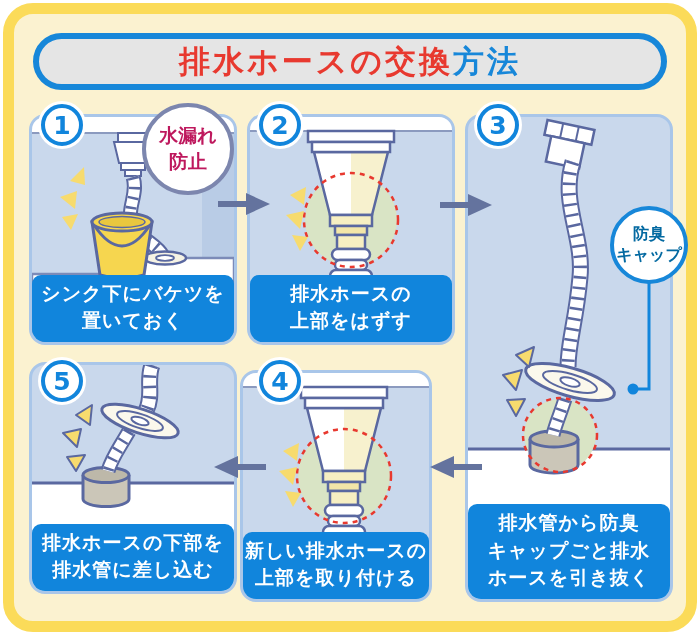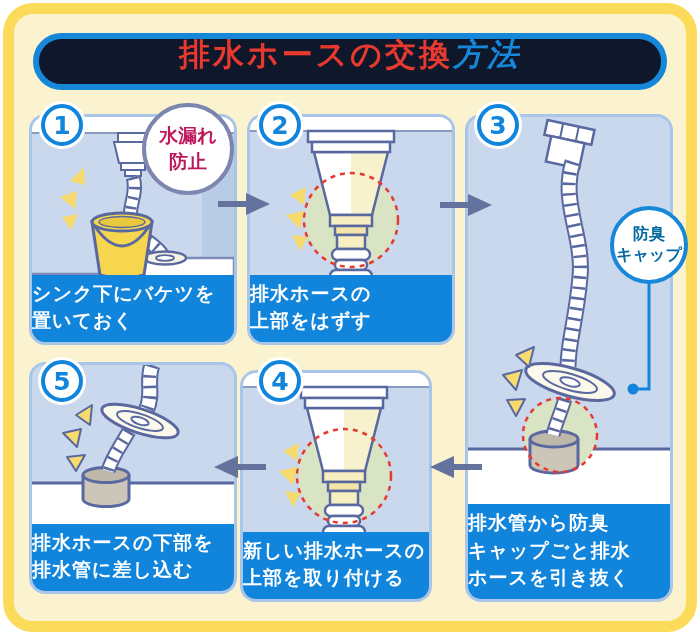--- a/index.html
+++ b/index.html
@@ -2,38 +2,38 @@
 <html><head>
 <meta charset="utf-8">
 <style>
   html,body{margin:0;padding:0;background:#ffffff;}
   *{box-sizing:border-box;}
   .stage{position:relative;width:700px;height:635px;background:#ffffff;overflow:hidden;
          font-family:"DejaVu Sans",sans-serif;}
   .card{position:absolute;left:3px;top:3px;right:3px;bottom:3px;
         background:#FBF2D0;border:11px solid #FBDB59;border-radius:30px;}
   .title-pill{position:absolute;left:33px;top:33px;width:634px;height:57px;
-        background:#0f172a;border:6px solid #1787D9;border-radius:30px;
-        display:flex;align-items:flex-start;justify-content:center;}
+        background:#e5e5e5;border:6px solid #1787D9;border-radius:30px;
+        display:flex;align-items:center;justify-content:center;}
   .title-pill span{font-size:31px;font-weight:700;letter-spacing:3px;line-height:1;}
   .t-red{color:#E8392F;}
-  .t-blue{color:#1787D9;font-style:italic;}
+  .t-blue{color:#1787D9;}
 
   .panel{position:absolute;background:#C9D8EC;border:3px solid #A9C6E9;border-radius:16px;
          overflow:hidden;}
   .p1{left:29px;top:114px;width:208px;height:231px;}
   .p2{left:247px;top:114px;width:208px;height:231px;}
   .p3{left:465px;top:114px;width:208px;height:488px;}
   .p4{left:240px;top:370px;width:192px;height:232px;}
   .p5{left:29px;top:362px;width:208px;height:232px;}
   .panel svg{position:absolute;left:0;top:0;}
 
   .caption{position:absolute;left:0;right:0;bottom:0;background:#1185DC;color:#ffffff;
            font-size:19px;font-weight:700;letter-spacing:1px;line-height:1.45;
-           text-align:left;white-space:pre-line;padding:5px 0 7px;}
+           text-align:center;white-space:pre-line;padding:5px 0 7px;border-radius:9px;}
 
   .badge{position:absolute;width:42px;height:42px;border-radius:50%;background:#ffffff;
          border:4px solid #1185DC;box-shadow:0 0 0 3px #ffffff;color:#1185DC;
          font-size:25px;font-weight:700;display:flex;align-items:center;justify-content:center;
          z-index:6;}
   .b1{left:41px;top:104px;} .b2{left:259px;top:104px;} .b3{left:477px;top:104px;}
   .b4{left:259px;top:360px;} .b5{left:41px;top:360px;}
 
   .bubble{position:absolute;border-radius:50%;background:#ffffff;z-index:7;
           display:flex;align-items:center;justify-content:center;text-align:center;

